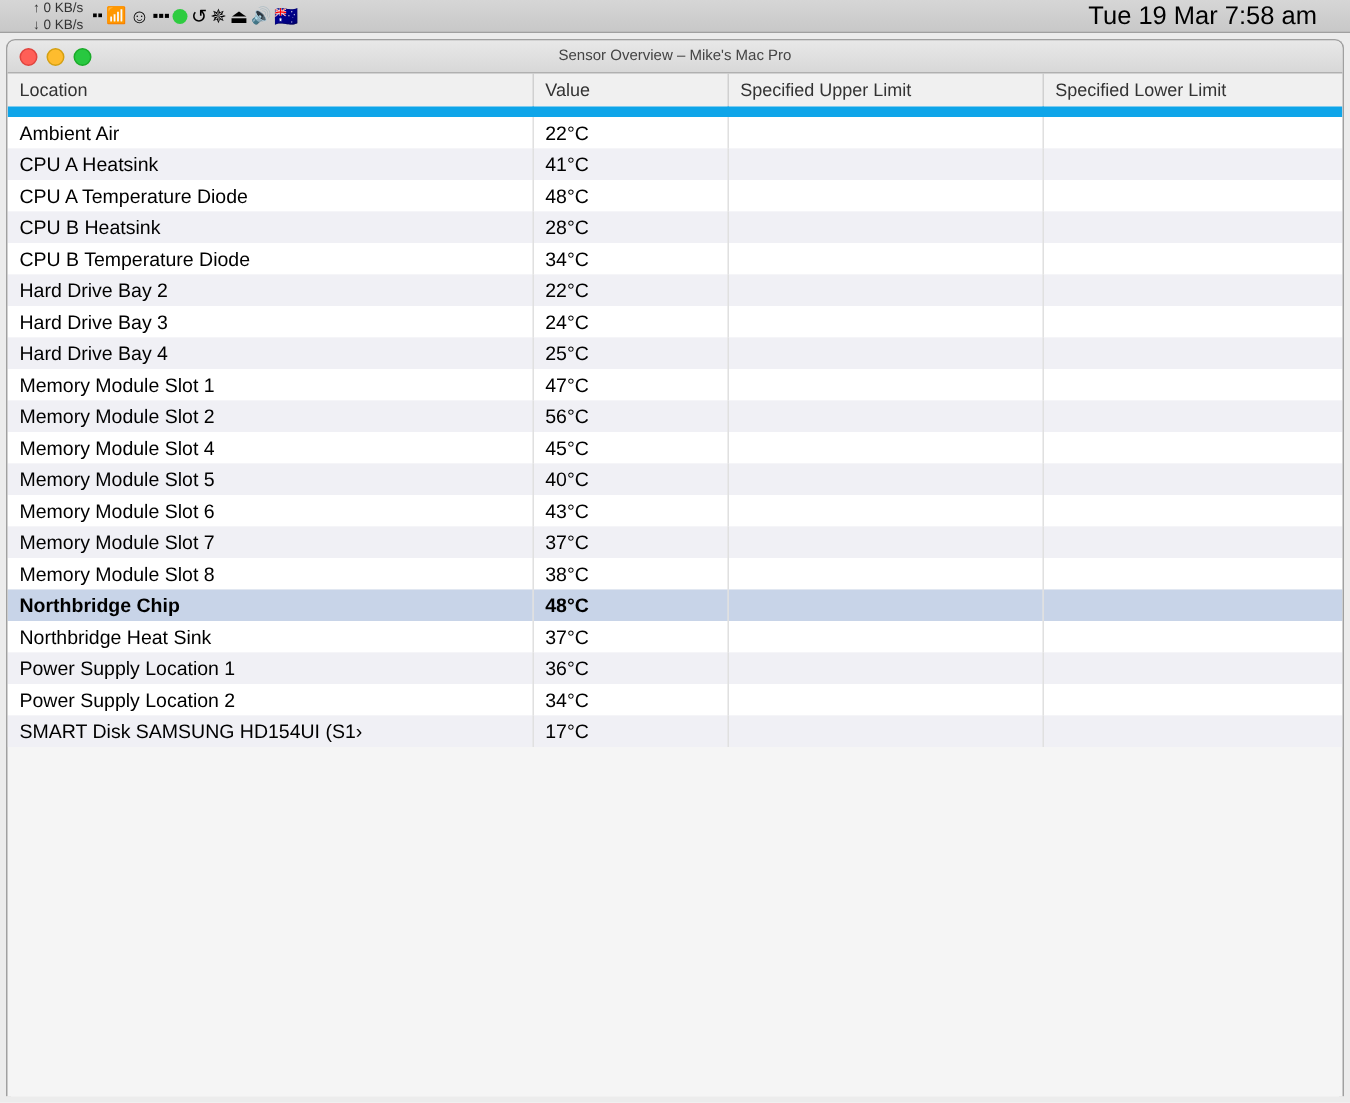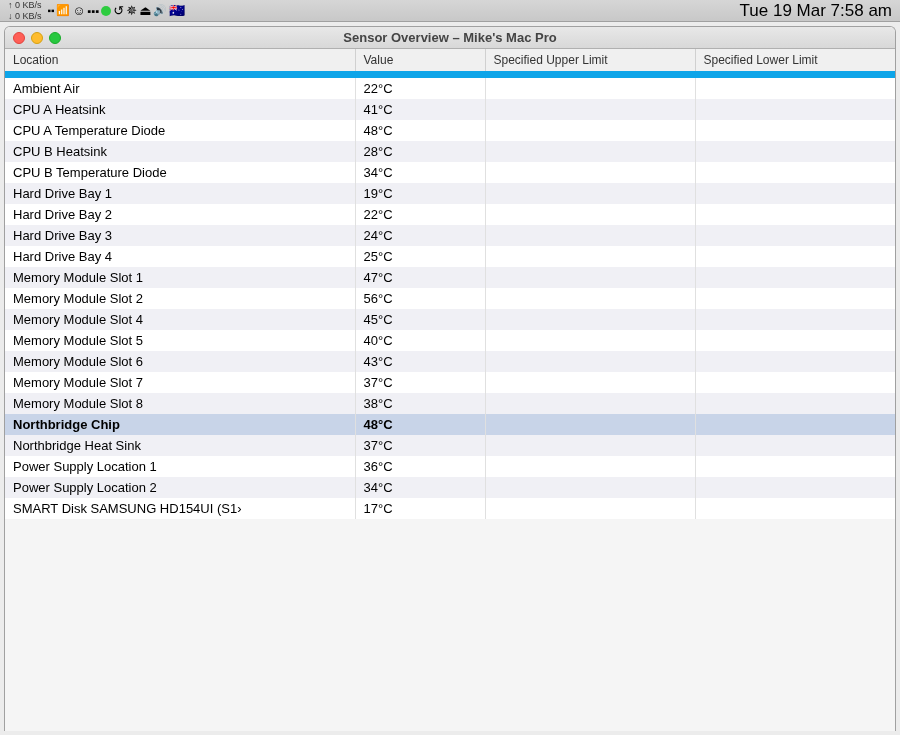--- a/index.html
+++ b/index.html
@@ -16,21 +16,21 @@
       height: 735px;
       overflow: hidden;
     }
 
     
     .menubar {
       background: linear-gradient(to bottom, #d6d6d6, #c8c8c8);
       height: 22px;
       display: flex;
       align-items: center;
-      padding: 0 8px;
+      padding: 0 22px;
       border-bottom: 1px solid #a0a0a0;
       font-size: 12px;
       color: #000;
       justify-content: space-between;
     }
 
     .menubar-left {
       display: flex;
       align-items: center;
       gap: 6px;
@@ -83,23 +83,23 @@
       width: 12px;
       height: 12px;
       border-radius: 50%;
     }
 
     .tl-close { background: #ff5f57; border: 1px solid #e0443e; }
     .tl-minimize { background: #febc2e; border: 1px solid #d4a012; }
     .tl-maximize { background: #28c840; border: 1px solid #1aab29; }
 
     .title-text {
-      font-size: 13px;
+      font-size: 10px;
       color: #444;
-      font-weight: bold;
+      font-weight: normal;
     }
 
     
     .table-container {
       overflow-y: auto;
       height: calc(705px - 22px);
     }
 
     table {
       width: 100%;
@@ -229,26 +229,20 @@
             <td></td>
             <td></td>
           </tr>
           <tr>
             <td>CPU B Temperature Diode</td>
             <td>34°C</td>
             <td></td>
             <td></td>
           </tr>
           <tr>
-            <td>Hard Drive Bay 1</td>
-            <td>19°C</td>
-            <td></td>
-            <td></td>
-          </tr>
-          <tr>
             <td>Hard Drive Bay 2</td>
             <td>22°C</td>
             <td></td>
             <td></td>
           </tr>
           <tr>
             <td>Hard Drive Bay 3</td>
             <td>24°C</td>
             <td></td>
             <td></td>

